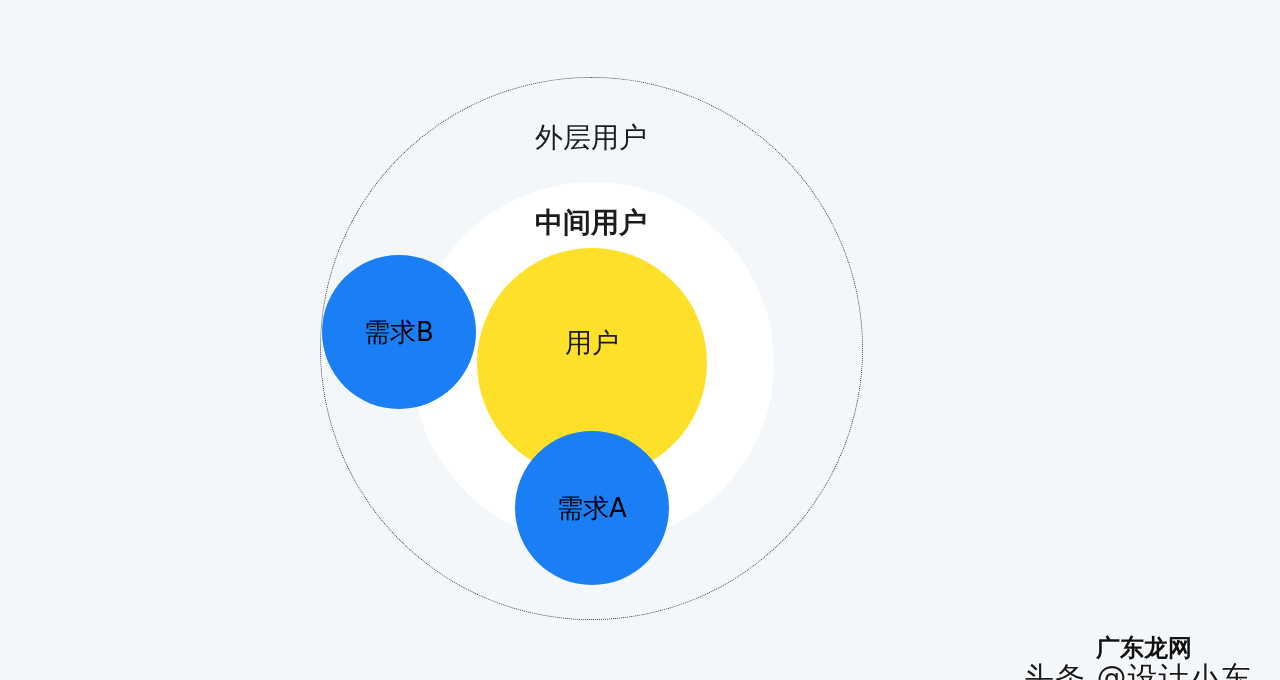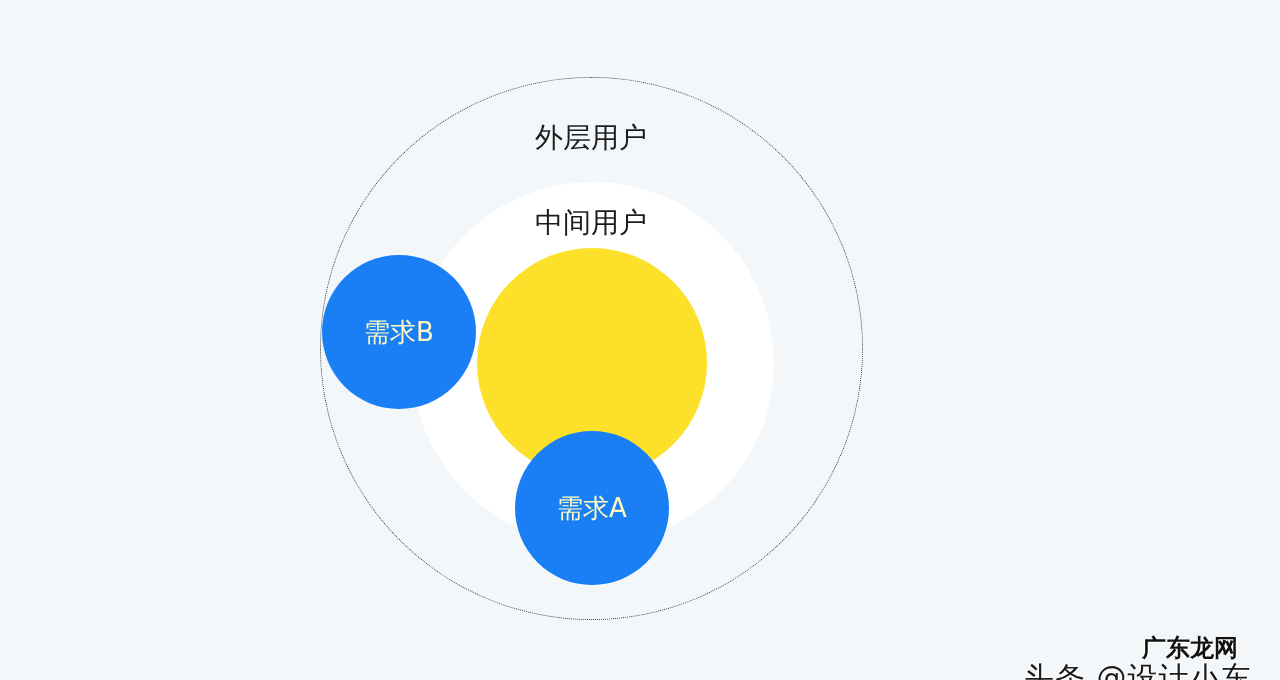--- a/index.html
+++ b/index.html
@@ -40,21 +40,21 @@
       height: 230px;
       background: #fde02a;
     }
     .need {
       width: 154px;
       height: 154px;
       background: #1a7ef5;
       display: flex;
       align-items: center;
       justify-content: center;
-      color: #fef9c3;
+      color: #000000;
       font-size: 26px;
     }
     .need-b {
       left: 322px;
       top: 255px;
     }
     .need-a {
       left: 515px;
       top: 431px;
       text-align: right;
@@ -70,20 +70,21 @@
       left: 491px;
       width: 200px;
       top: 120px;
       line-height: 36px;
     }
     .middle-label {
       left: 491px;
       width: 200px;
       top: 205px;
       line-height: 36px;
+      font-weight: bold;
     }
     .core-label {
       left: 542px;
       width: 100px;
       top: 323px;
       line-height: 40px;
       font-size: 27px;
     }
     .core-label span {
       display: block;
@@ -94,41 +95,42 @@
       top: 622px;
       font-size: 30px;
       color: #1a1a1a;
       white-space: nowrap;
       text-shadow: 1px 1px 0 #ffffff, -1px -1px 0 #ffffff;
       letter-spacing: 1px;
       margin-top: 36px;
     }
     .watermark-overlay {
       position: absolute;
-      left: 1142px;
+      left: 1096px;
       top: 632px;
       font-size: 24px;
       color: #111111;
       white-space: nowrap;
       text-shadow: 1px 1px 0 #ffffff, -1px 0 0 #ffffff;
       font-weight: bold;
       text-align: center;
     }
   </style>
 </head>
 <body>
 
 <div class="circle outer-ring"></div>
 <div class="label outer-label">外层用户</div>
 
 <div class="circle middle-ring"></div>
 <div class="label middle-label">中间用户</div>
 
 <div class="circle core"></div>
 <div class="label core-label">
+  <span>用户</span>
 </div>
 
 <div class="circle need need-b">
   <span>需求B</span>
 </div>
 
 <div class="circle need need-a">
   <span>需求A</span>
 </div>
 

